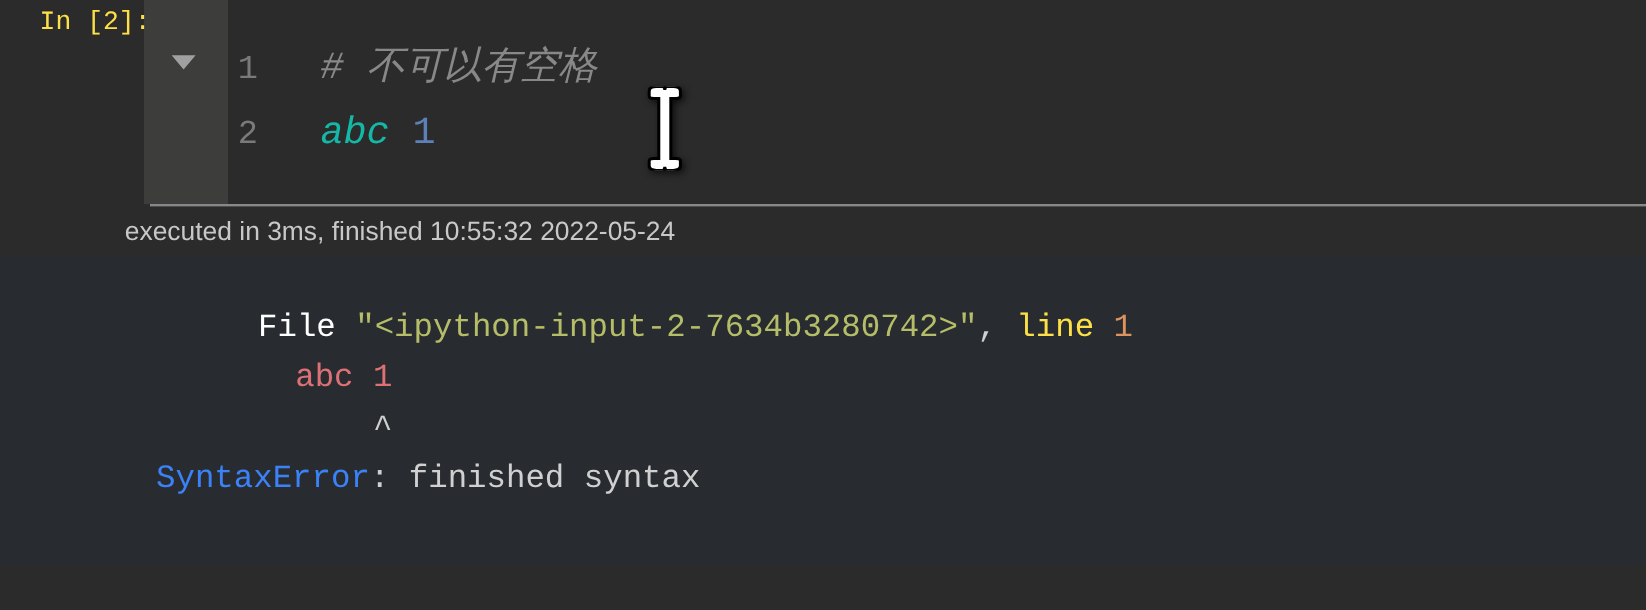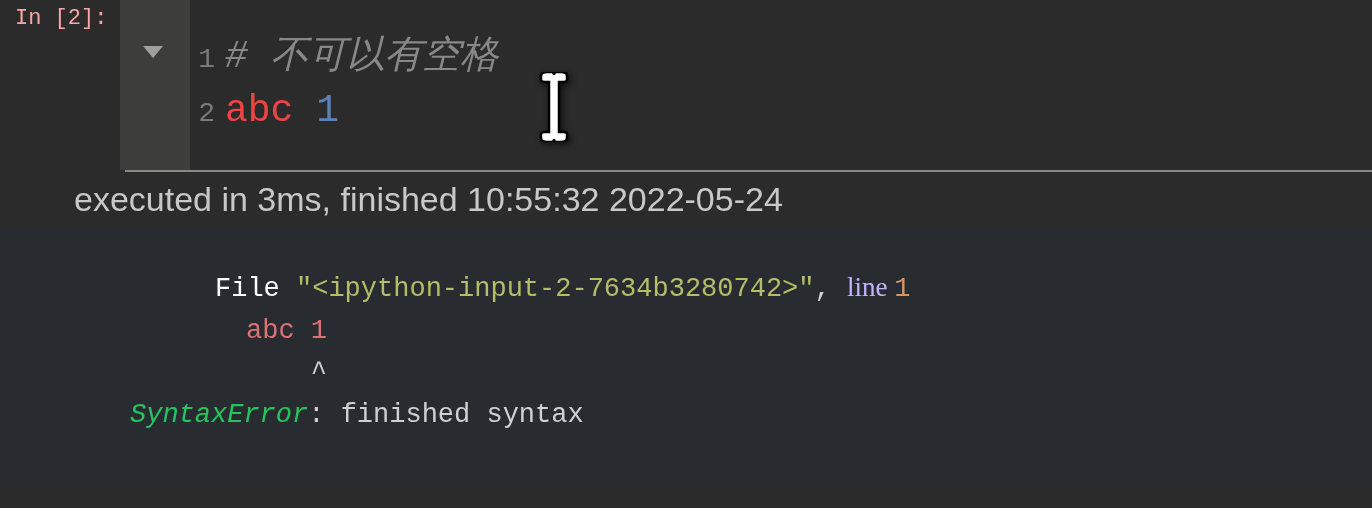--- a/index.html
+++ b/index.html
@@ -14,23 +14,23 @@
       color: #d0d0d0;
       width: 1372px;
       height: 508px;
       overflow: hidden;
     }
     .cell-container {
       position: relative;
     }
     .prompt-label {
       position: absolute;
-      left: 15px;
+      left: 33px;
       top: 6px;
-      color: #fca5a5;
+      color: #fde047;
       font-size: 22px;
     }
     .code-area {
       margin-left: 120px;
       padding-top: 30px;
       padding-bottom: 30px;
       position: relative;
     }
     .fold-gutter {
       position: absolute;
@@ -58,76 +58,76 @@
       line-height: 54px;
     }
     .line-number {
       width: 105px;
       text-align: right;
       padding-right: 10px;
       color: #7a7a7a;
       font-size: 28px;
     }
     .code-content {
-      font-size: 38px;
+      font-size: 32px;
+      margin-left: 42px;
     }
     .comment {
       color: #888888;
       font-style: italic;
     }
     .variable {
-      color: #ef4444;
+      color: #14b8a6;
+      font-style: italic;
     }
     .number {
       color: #5d80b8;
     }
     .divider {
       height: 2px;
       background: #888;
       margin-left: 125px;
       margin-top: 2px;
     }
     .exec-info {
-      margin-left: 74px;
+      margin-left: 104px;
       padding: 8px 0;
-      font-size: 34px;
+      font-size: 22px;
       color: #c8c8c8;
       font-family: -apple-system, BlinkMacSystemFont, 'Segoe UI', sans-serif;
     }
     .output-area {
       background: #282c30;
       padding: 40px 0 50px 130px;
       font-size: 27px;
       line-height: 1.55;
     }
     .traceback-file {
       color: #ffffff;
     }
     .traceback-string {
       color: #b5bd68;
     }
     .traceback-comma {
       color: #d0d0d0;
     }
     .traceback-line-kw {
-      color: #c4b5fd;
-      font-family: Liberation Serif, serif;
+      color: #fde047;
     }
     .traceback-num {
       color: #de935f;
     }
     .traceback-code {
       color: #de7176;
     }
     .traceback-caret {
       color: #d0d0d0;
     }
     .traceback-error-type {
-      color: #22c55e;
-      font-style: italic;
+      color: #3b82f6;
     }
     .traceback-error-msg {
       color: #d0d0d0;
     }
     .indent-1 {
       padding-left: 85px;
     }
     .indent-2 {
       padding-left: 116px;
     }

